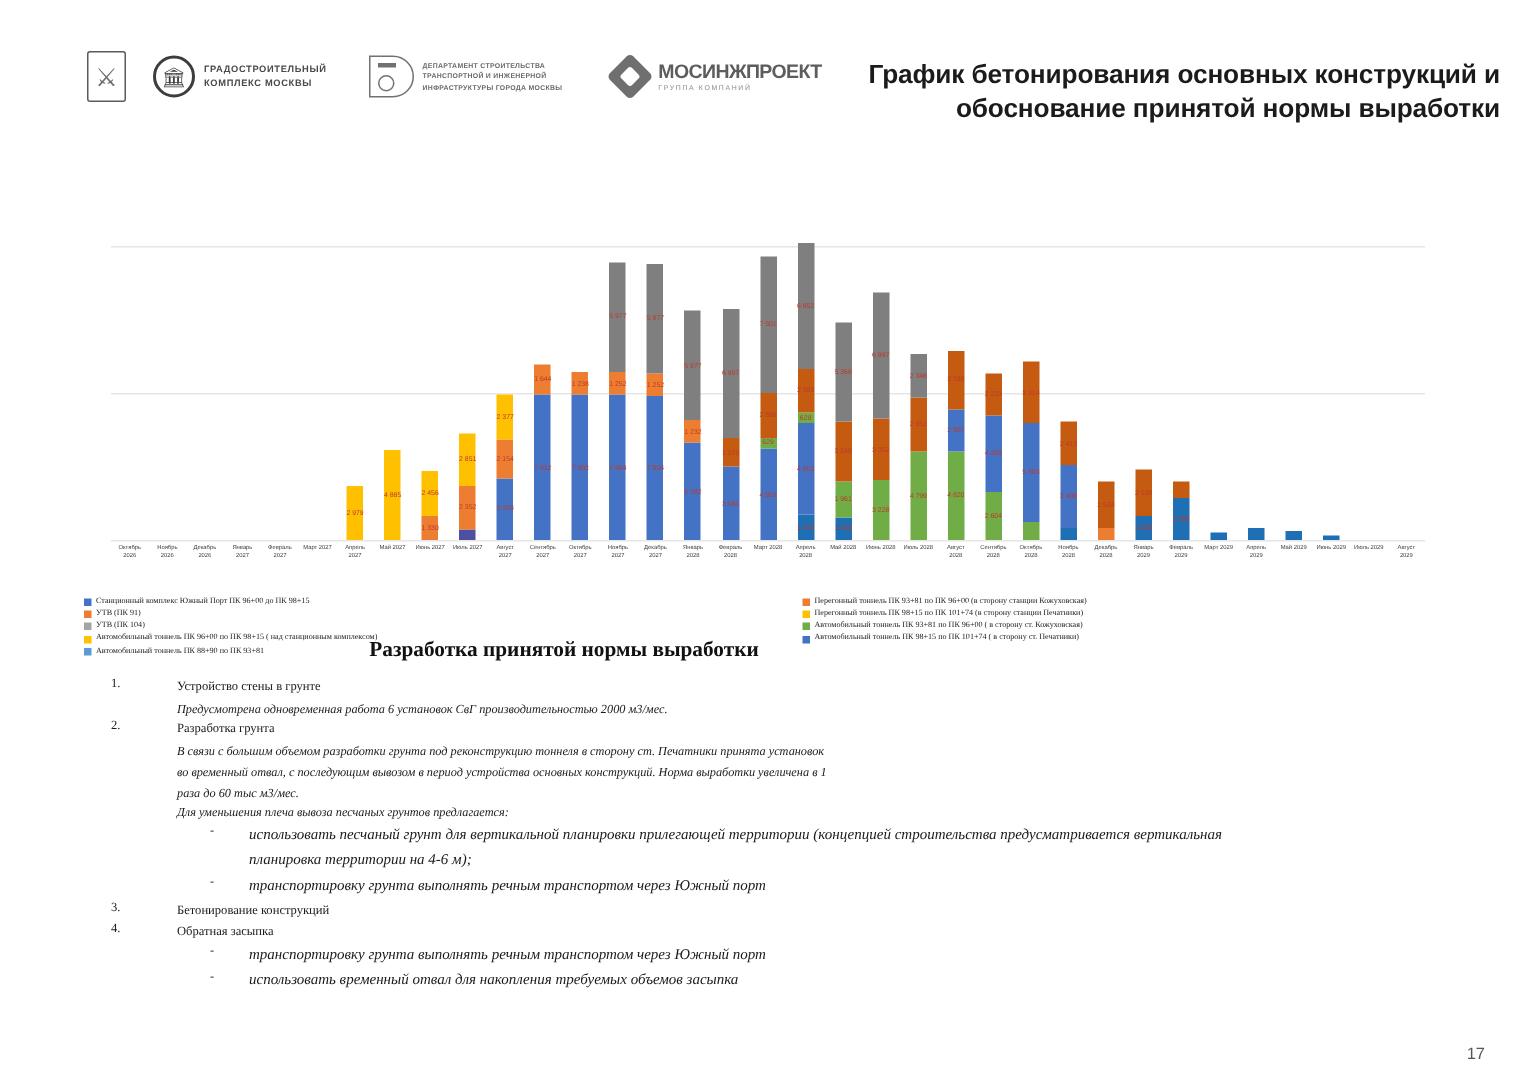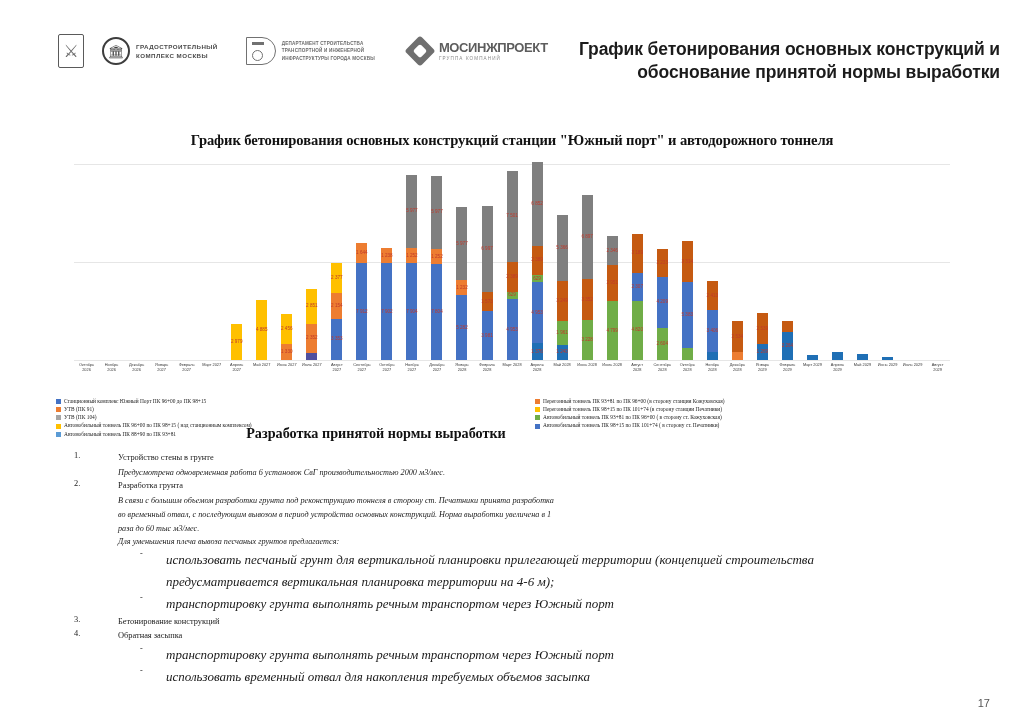--- a/index.html
+++ b/index.html
@@ -91,21 +91,21 @@
                 padding-right:120px; }
   .item { display:flex; gap:0; margin-bottom:1px; }
   .num { width:62px; flex:none; font-family:"Liberation Serif", serif;
          font-size:8.4px; color:#1a1a1a; padding-left:18px; }
   .itxt { font-family:"Liberation Serif", serif; font-size:8.4px; color:#1a1a1a; line-height:1.62; }
   .sub { font-family:"Liberation Serif", serif; font-size:8.2px; font-style:italic;
          color:#1a1a1a; line-height:1.68; margin-left:62px; }
   .dash-row { display:flex; margin-left:62px; }
   .dash { width:48px; flex:none; font-family:"Liberation Serif", serif;
           font-size:8.2px; color:#1a1a1a; padding-left:22px; }
-  .dash-txt { font-family:"Liberation Serif", serif; font-size:13px; font-style:italic;
+  .dash-txt { font-family:"Liberation Serif", serif; font-size:10px; font-style:italic;
               color:#1a1a1a; line-height:1.68; }
 
   .page-num { position:absolute; right:34px; bottom:14px; font-size:11px; color:#555; }
 </style>
 </head>
 <body>
 
 <div class="header">
 
   <div class="logos">
@@ -140,21 +140,20 @@
         <div class="mip-sub">ГРУППА КОМПАНИЙ</div>
       </div>
     </div>
 
   </div>
 
   <div class="slide-title">График бетонирования основных конструкций и обоснование принятой нормы выработки</div>
 </div>
 
 <div class="chart-card">
-  <div class="chart-title">График бетонирования основных конструкций станции "Южный порт"  и автодорожного тоннеля</div>
 
   <div class="plot-wrap">
     <div class="plot" id="plot">
         <div class="gridline" style="top: 0%;"></div>
         <div class="gridline" style="top: 50%;"></div>
         <div class="gridline" style="top: 100%;"></div>
       </div>
     <div class="bars" id="bars">
         <div class="bar-slot">
           <div class="bar-stack"></div>
@@ -584,21 +583,21 @@
   <div id="just-list">
       <div class="item">
         <div class="num">1.</div>
         <div class="itxt">Устройство стены в грунте</div>
       </div>
       <div class="sub">Предусмотрена одновременная работа  6 установок СвГ производительностью 2000 м3/мес.</div>
       <div class="item">
         <div class="num">2.</div>
         <div class="itxt">Разработка грунта</div>
       </div>
-      <div class="sub">В связи с большим объемом разработки грунта под реконструкцию тоннеля в сторону ст. Печатники принята разработка</div>
+      <div class="sub">В связи с большим объемом разработки грунта под реконструкцию тоннеля в сторону ст. Печатники принята установок</div>
       <div class="sub">во временный отвал, с последующим вывозом в период устройства основных конструкций. Норма выработки увеличена в 1</div>
       <div class="sub">раза до 60 тыс м3/мес.</div>
       <div class="sub">Для уменьшения плеча вывоза песчаных грунтов предлагается:</div>
       <div class="dash-row">
         <div class="dash">-</div>
         <div class="dash-txt">использовать песчаный грунт для вертикальной планировки прилегающей территории (концепцией строительства предусматривается вертикальная планировка территории на 4-6 м);</div>
       </div>
       <div class="dash-row">
         <div class="dash">-</div>
         <div class="dash-txt">транспортировку грунта выполнять речным транспортом через Южный порт</div>

